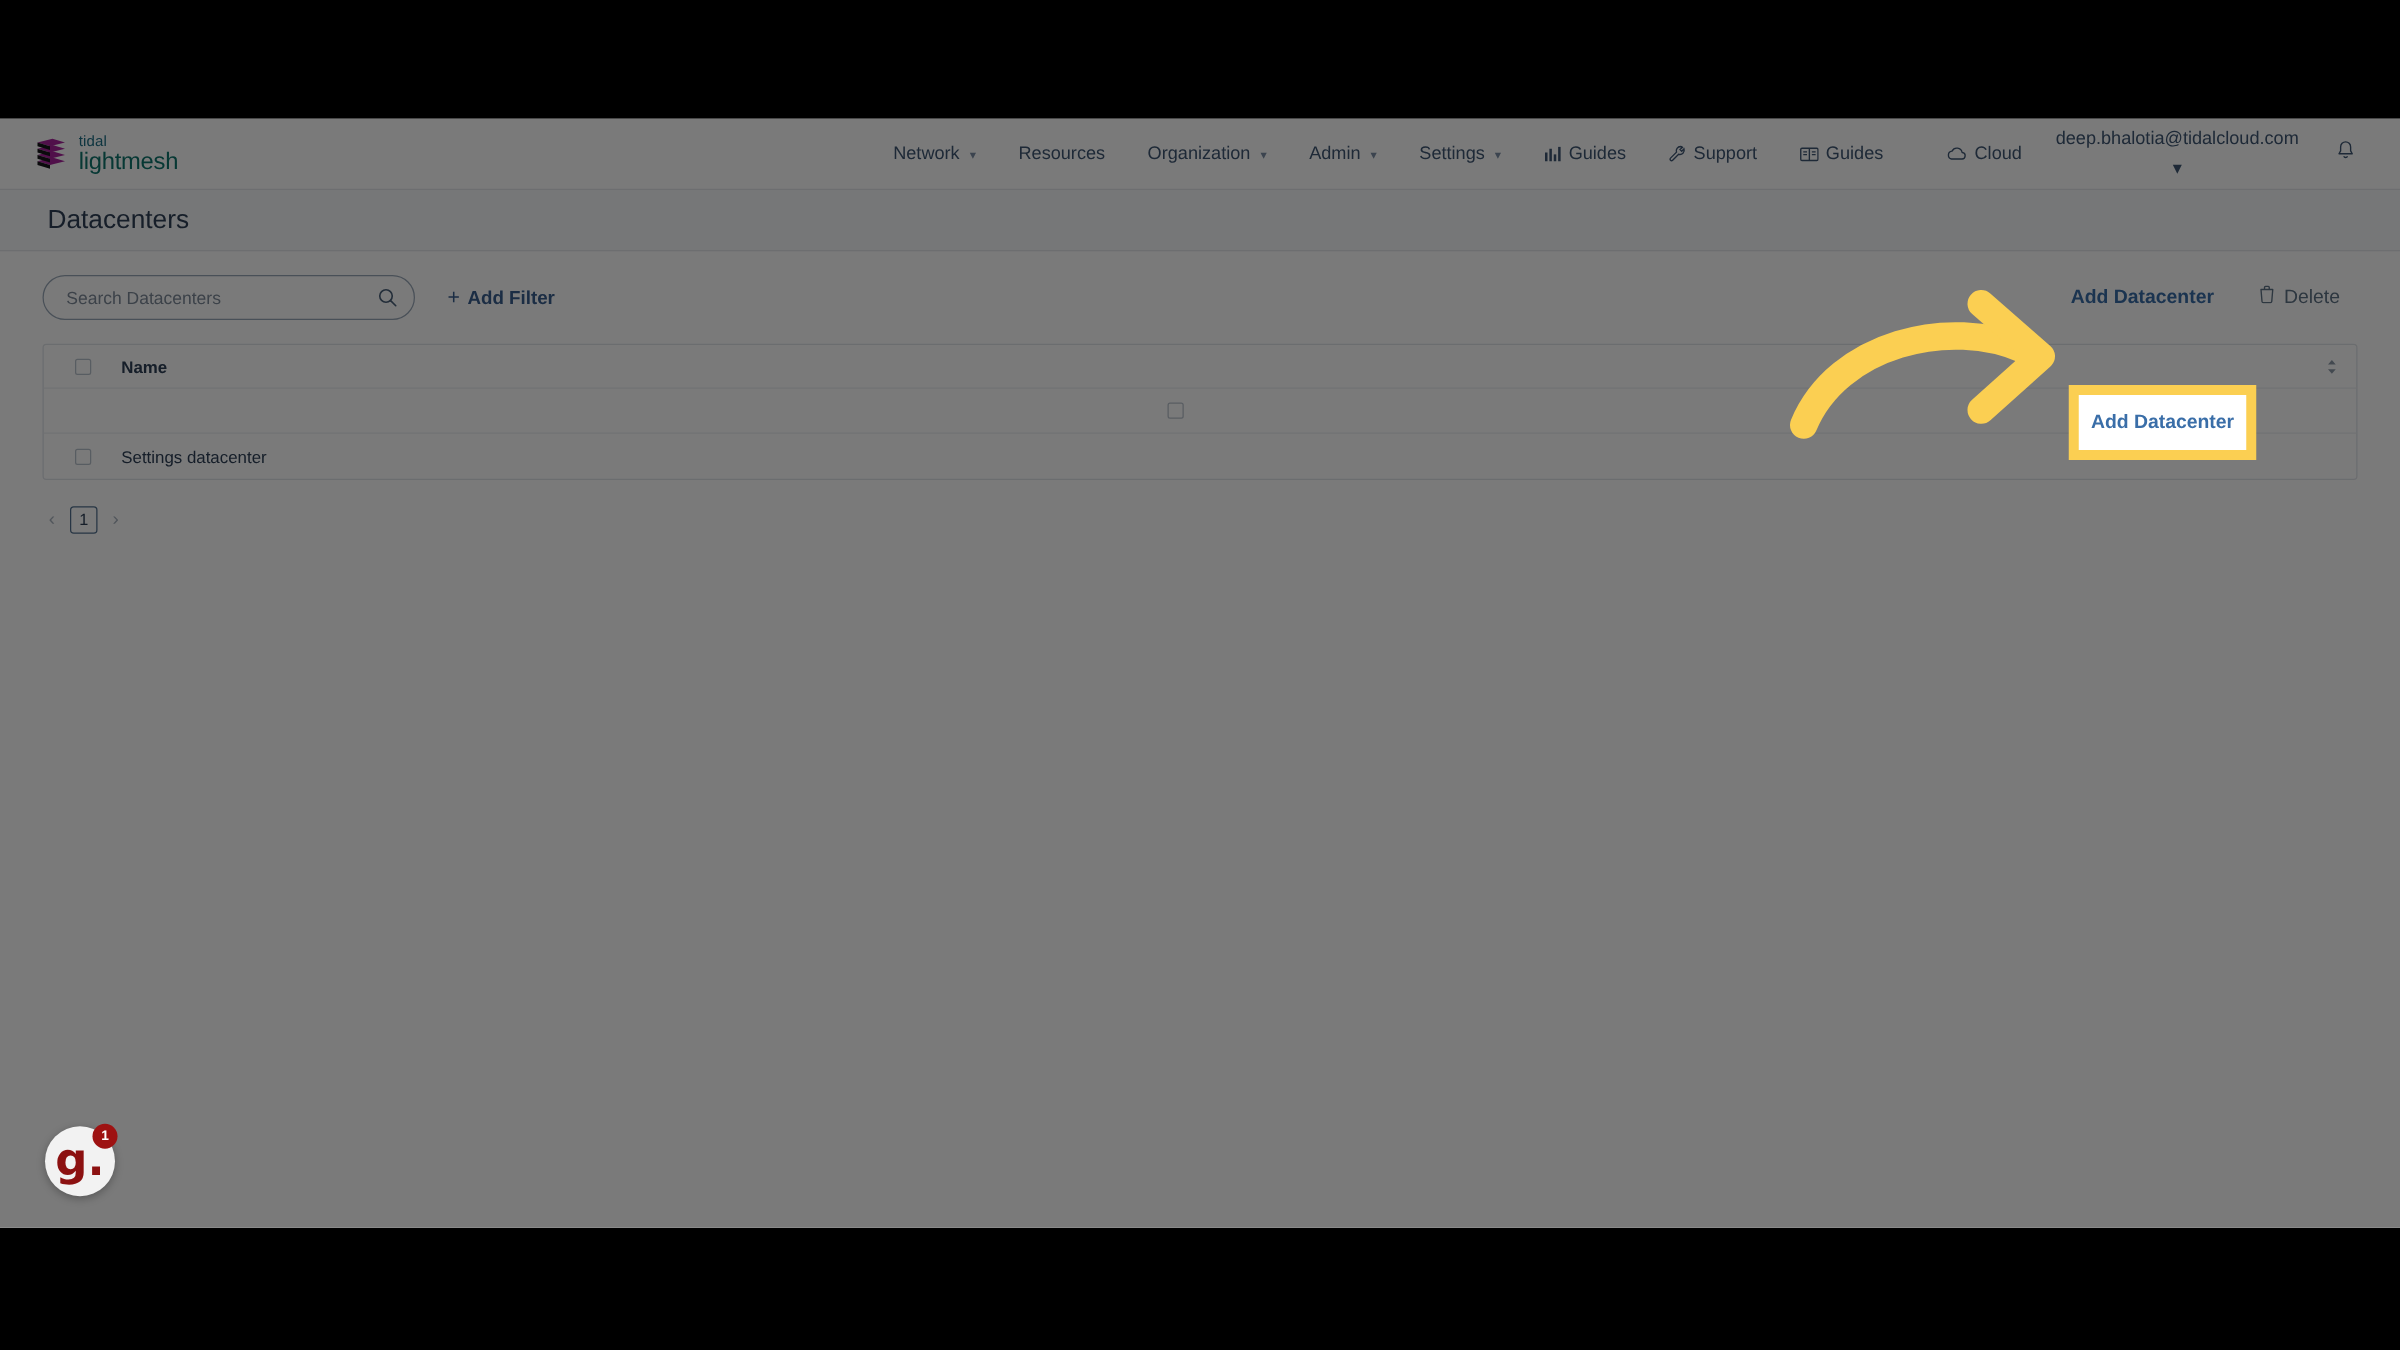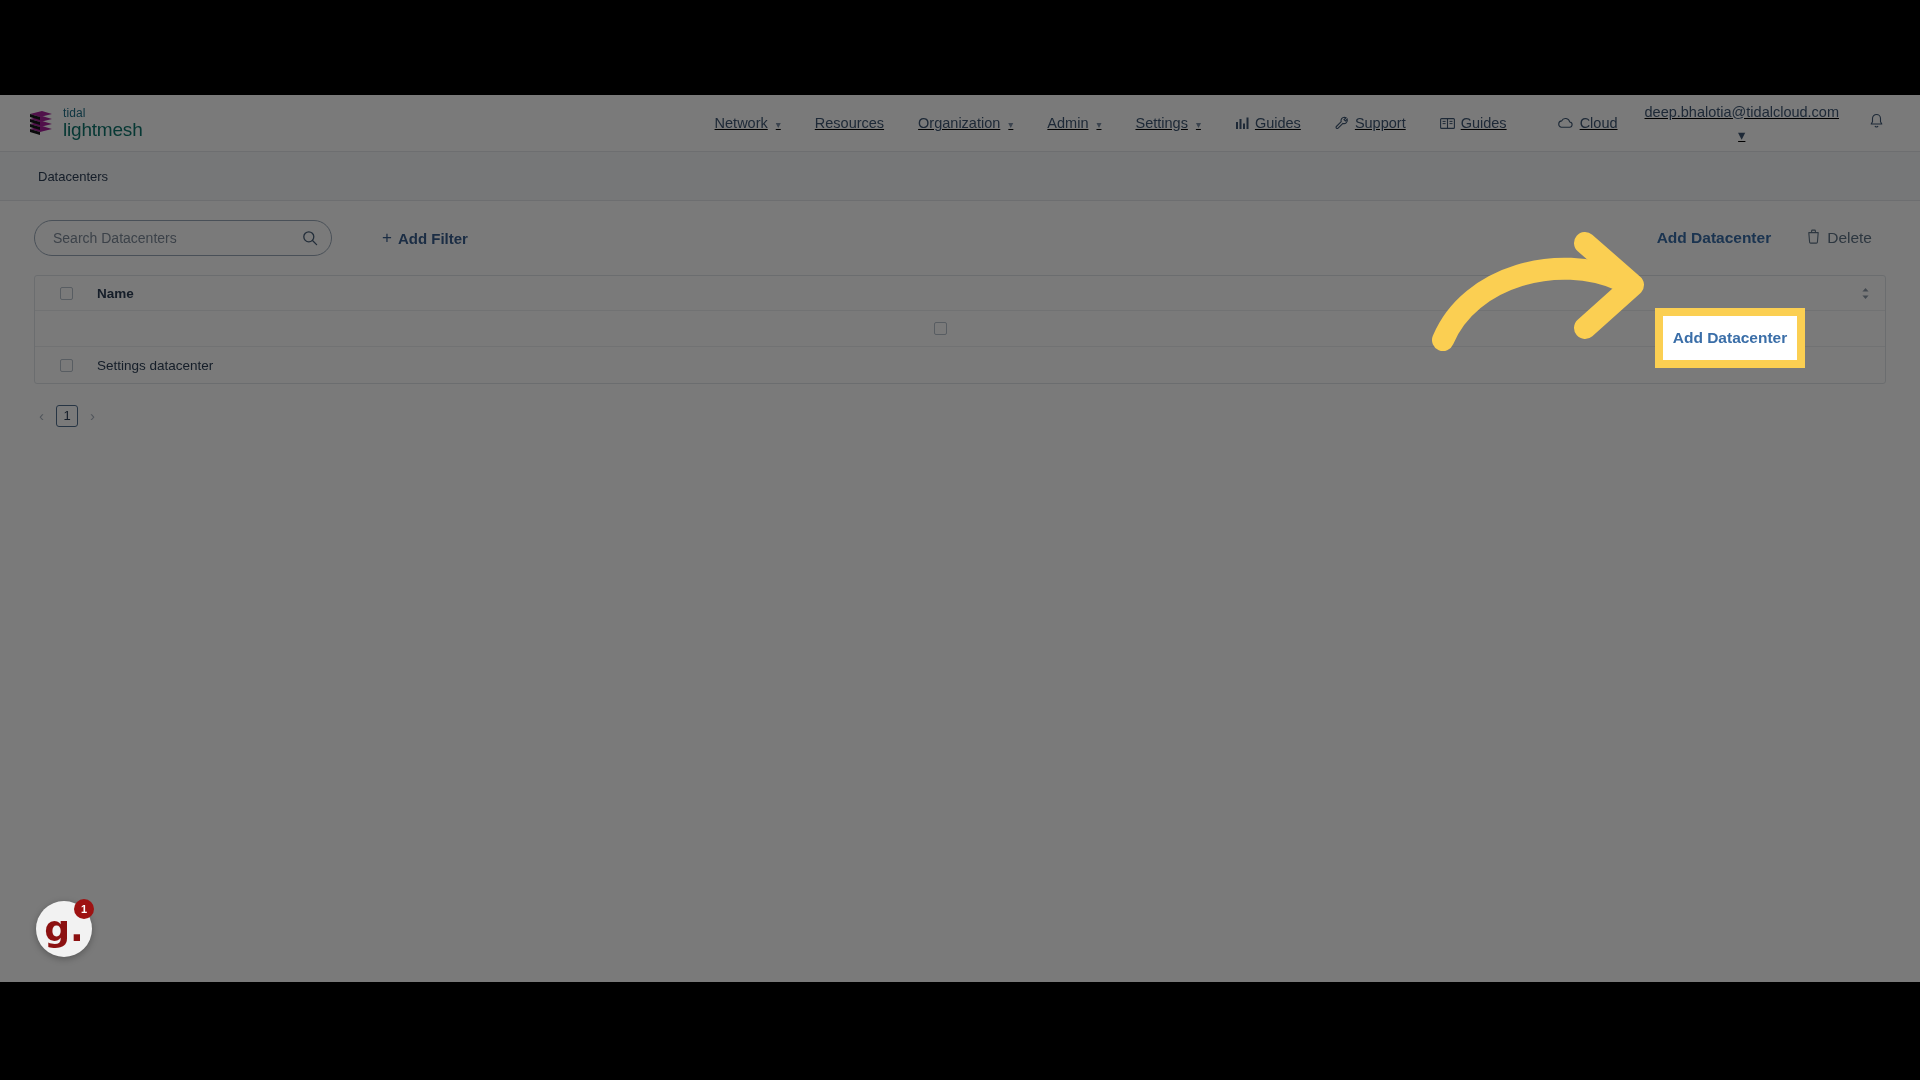--- a/index.html
+++ b/index.html
@@ -69,21 +69,20 @@
     display: block;
     letter-spacing: -.2px;
   }
 
   .nav-items {
     display: flex;
     align-items: center;
     margin-left: auto;
     margin-right: 22px;
     gap: 0px;
-    text-decoration: underline;
   }
   .nav-item {
     display: flex;
     align-items: center;
     gap: 6px;
     font-size: 14.5px;
     color: #3f5773;
     padding: 8px 17px;
     white-space: nowrap;
     cursor: pointer;
@@ -109,39 +108,38 @@
     position: relative;
     height: 49px;
     background: #f7f8fa;
     border-bottom: 1px solid #e3e6ea;
     display: flex;
     align-items: center;
     z-index: 4;
   }
   #titlebar .page-title {
     margin-left: 38px;
-    font-size: 13px;
+    font-size: 21px;
     color: #2e4057;
   }
 
   
   #content {
     position: relative;
     background: #ffffff;
     height: 781px;
     z-index: 3;
   }
 
   #toolbar {
     position: relative;
     display: flex;
     align-items: center;
     padding: 0 34px;
     height: 74px;
-    gap: 24px;
   }
 
   .search-wrap {
     position: relative;
     width: 298px;
     height: 36px;
   }
   .search-input {
     width: 100%; height: 100%;
     border: 1px solid #9aa8b8;

